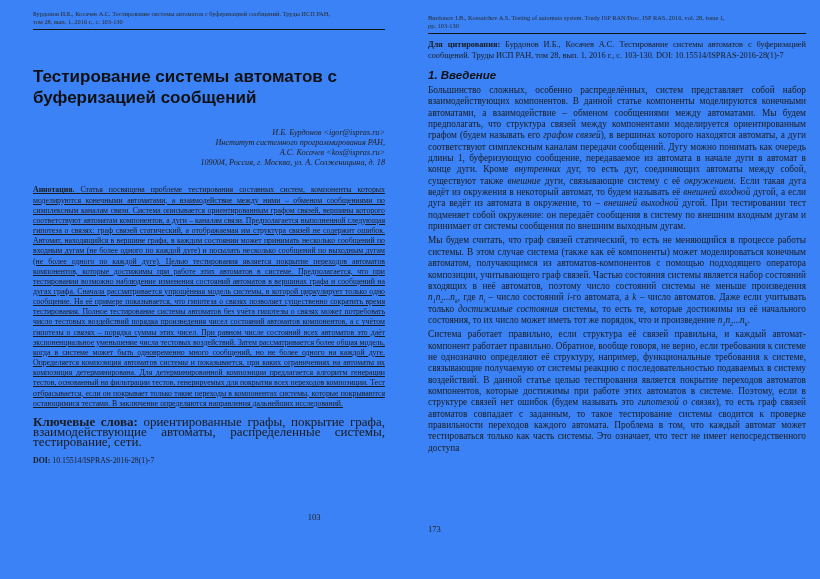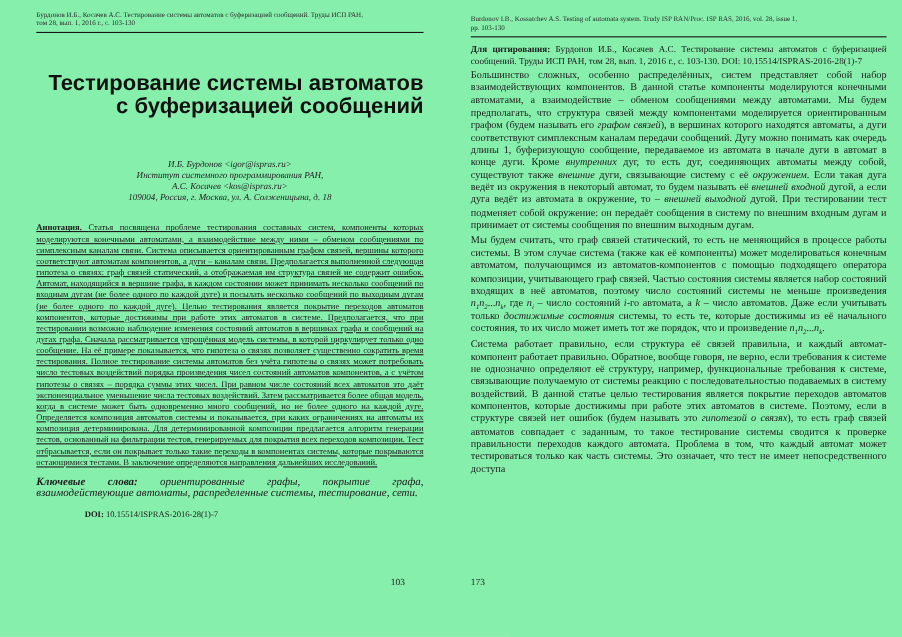--- a/index.html
+++ b/index.html
@@ -1,52 +1,52 @@
 <!DOCTYPE html>
 <html><head>
 <meta charset="utf-8">
 <style>
   html,body{margin:0;padding:0;}
   body{
     width:820px;height:579px;position:relative;background:#ffffff;
     font-family:"Liberation Serif", serif;color:#1b1b1b;
     overflow:hidden;
   }
-  .page{position:absolute;top:0;height:579px;background:#86efac;}
+  .page{position:absolute;top:0;height:579px;background:#3b82f6;}
   #page-left{left:0;width:410px;}
   #page-right{left:410px;width:410px;}
   .col{position:relative;}
   #page-left .col{margin-left:33px;width:352px;}
   #page-right .col{margin-left:18px;width:378px;}
 
   .running-header{font-size:6.4px;line-height:8.3px;color:#2b2b2b;}
   #page-left .running-header{padding-top:10px;}
   #page-right .running-header{padding-top:14px;}
   .header-rule{border-bottom:1.7px solid #151515;margin-top:2px;}
 
   .paper-title{
     margin-top:36px;font-family:"Liberation Sans", sans-serif;font-weight:bold;
-    font-size:20px;line-height:21.5px;text-align:right;color:#101010;
+    font-size:17px;line-height:21.5px;text-align:left;color:#101010;
   }
-  .authors-block{margin-top:36px;text-align:center;font-style:italic;
+  .authors-block{margin-top:19px;text-align:right;font-style:italic;
     font-size:8.2px;line-height:10.2px;color:#222;}
   .abstract-par{margin-top:17px;font-size:7.8px;line-height:10.15px;text-align:justify;text-decoration:underline;}
-  .keywords-par{margin-top:8px;font-size:10px;line-height:10.15px;text-align:justify;font-style:italic;}
-  .doi-par{margin-top:9px;font-size:7.8px;line-height:10.15px;margin-left:44px;}
+  .keywords-par{margin-top:8px;font-size:13px;line-height:10.15px;text-align:justify;}
+  .doi-par{margin-top:9px;font-size:7.8px;line-height:10.15px;}
 
   .citation-par{margin-top:5px;font-size:8.3px;line-height:11.2px;text-align:justify;}
   .section-heading{
     margin-top:7px;font-family:"Liberation Sans", sans-serif;font-weight:bold;
     font-style:italic;font-size:11.5px;line-height:14px;color:#101010;
   }
   .body-par{margin-top:3px;font-size:9.3px;line-height:11.35px;text-align:justify;}
   sub{font-size:0.65em;line-height:0;}
 
   .pagenum{position:absolute;font-size:8.5px;color:#222;}
-  #pagenum-left{top:524px;left:260px;width:108px;text-align:right;}
+  #pagenum-left{top:512px;left:260px;width:108px;text-align:center;}
   #pagenum-right{top:524px;left:18px;width:60px;text-align:left;}
 </style>
 </head>
 <body>
 
 <div class="page" id="page-left">
   <div class="col">
     <div class="running-header">
       <div>Бурдонов И.Б., Косачев А.С. Тестирование системы автоматов с буферизацией сообщений. Труды ИСП РАН,</div>
       <div>том 28, вып. 1, 2016 г., с. 103-130</div>
@@ -72,19 +72,20 @@
 <div class="page" id="page-right">
   <div class="col">
     <div class="running-header">
       <div>Burdonov I.B., Kossatchev A.S. Testing of automata system. Trudy ISP RAN/Proc. ISP RAS, 2016, vol. 28, issue 1,</div>
       <div>pp. 103-130</div>
     </div>
     <div class="header-rule"></div>
 
     <div class="citation-par"><span style="font-weight: bold;">Для цитирования: </span><span>Бурдонов И.Б., Косачев А.С. Тестирование системы автоматов с буферизацией сообщений. Труды ИСП РАН, том 28, вып. 1, 2016 г., с. 103-130. DOI: 10.15514/ISPRAS-2016-28(1)-7</span></div>
 
+    <div class="section-heading">1. Введение</div>
 
     <div class="body-par"><span>Большинство сложных, особенно распределённых, систем представляет собой набор взаимодействующих компонентов. В данной статье компоненты моделируются конечными автоматами, а взаимодействие – обменом сообщениями между автоматами. Мы будем предполагать, что структура связей между компонентами моделируется ориентированным графом (будем называть его </span><span style="font-style: italic;">графом связей</span><span>), в вершинах которого находятся автоматы, а дуги соответствуют симплексным каналам передачи сообщений. Дугу можно понимать как очередь длины 1, буферизующую сообщение, передаваемое из автомата в начале дуги в автомат в конце дуги. Кроме </span><span style="font-style: italic;">внутренних</span><span> дуг, то есть дуг, соединяющих автоматы между собой, существуют также </span><span style="font-style: italic;">внешние</span><span> дуги, связывающие систему с её </span><span style="font-style: italic;">окружением</span><span>. Если такая дуга ведёт из окружения в некоторый автомат, то будем называть её </span><span style="font-style: italic;">внешней входной</span><span> дугой, а если дуга ведёт из автомата в окружение, то – </span><span style="font-style: italic;">внешней выходной</span><span> дугой. При тестировании тест подменяет собой окружение: он передаёт сообщения в систему по внешним входным дугам и принимает от системы сообщения по внешним выходным дугам.</span></div>
     <div class="body-par"><span>Мы будем считать, что граф связей статический, то есть не меняющийся в процессе работы системы. В этом случае система (также как её компоненты) может моделироваться конечным автоматом, получающимся из автоматов-компонентов с помощью подходящего оператора композиции, учитывающего граф связей. Частью состояния системы является набор состояний входящих в неё автоматов, поэтому число состояний системы не меньше произведения </span><span style="font-style: italic;">n</span><sub style="font-style: italic;">1</sub><span style="font-style: italic;">n</span><sub style="font-style: italic;">2</sub><span>...</span><span style="font-style: italic;">n</span><sub style="font-style: italic;">k</sub><span>, где </span><span style="font-style: italic;">n</span><sub style="font-style: italic;">i</sub><span> – число состояний </span><span style="font-style: italic;">i</span><span>-го автомата, а </span><span style="font-style: italic;">k</span><span> – число автоматов. Даже если учитывать только </span><span style="font-style: italic;">достижимые состояния</span><span> системы, то есть те, которые достижимы из её начального состояния, то их число может иметь тот же порядок, что и произведение </span><span style="font-style: italic;">n</span><sub style="font-style: italic;">1</sub><span style="font-style: italic;">n</span><sub style="font-style: italic;">2</sub><span>...</span><span style="font-style: italic;">n</span><sub style="font-style: italic;">k</sub><span>.</span></div>
     <div class="body-par"><span>Система работает правильно, если структура её связей правильна, и каждый автомат-компонент работает правильно. Обратное, вообще говоря, не верно, если требования к системе не однозначно определяют её структуру, например, функциональные требования к системе, связывающие получаемую от системы реакцию с последовательностью подаваемых в систему воздействий. В данной статье целью тестирования является покрытие переходов автоматов компонентов, которые достижимы при работе этих автоматов в системе. Поэтому, если в структуре связей нет ошибок (будем называть это </span><span style="font-style: italic;">гипотезой о связях</span><span>), то есть граф связей автоматов совпадает с заданным, то такое тестирование системы сводится к проверке правильности переходов каждого автомата. Проблема в том, что каждый автомат может тестироваться только как часть системы. Это означает, что тест не имеет непосредственного доступа</span></div>
   </div>
   <div class="pagenum" id="pagenum-right">173</div>
 </div>
 
 </body></html>

